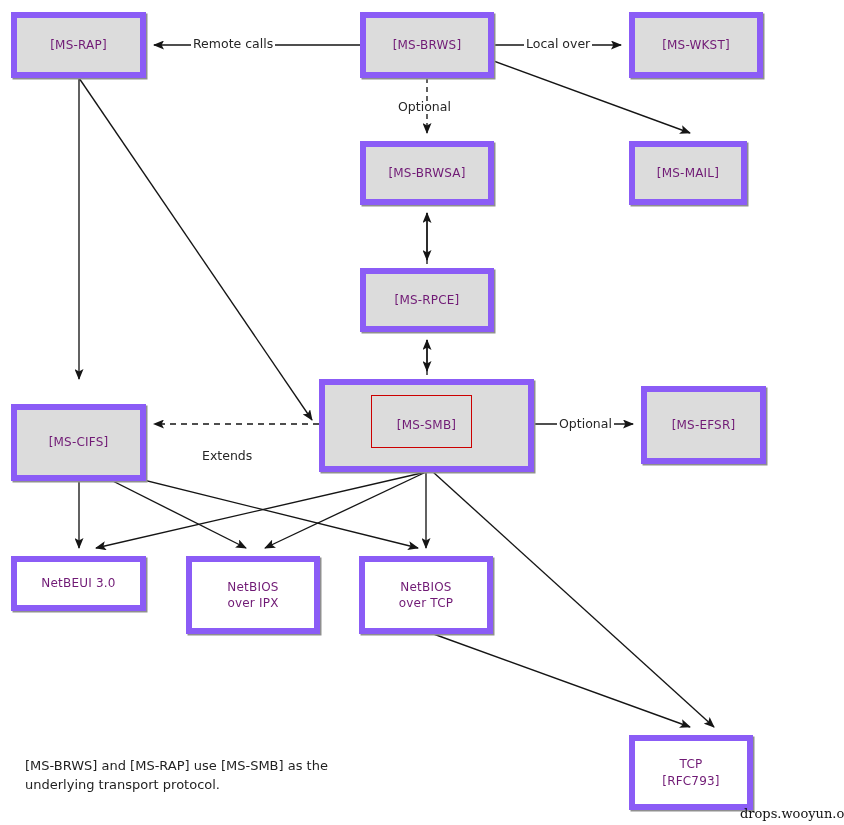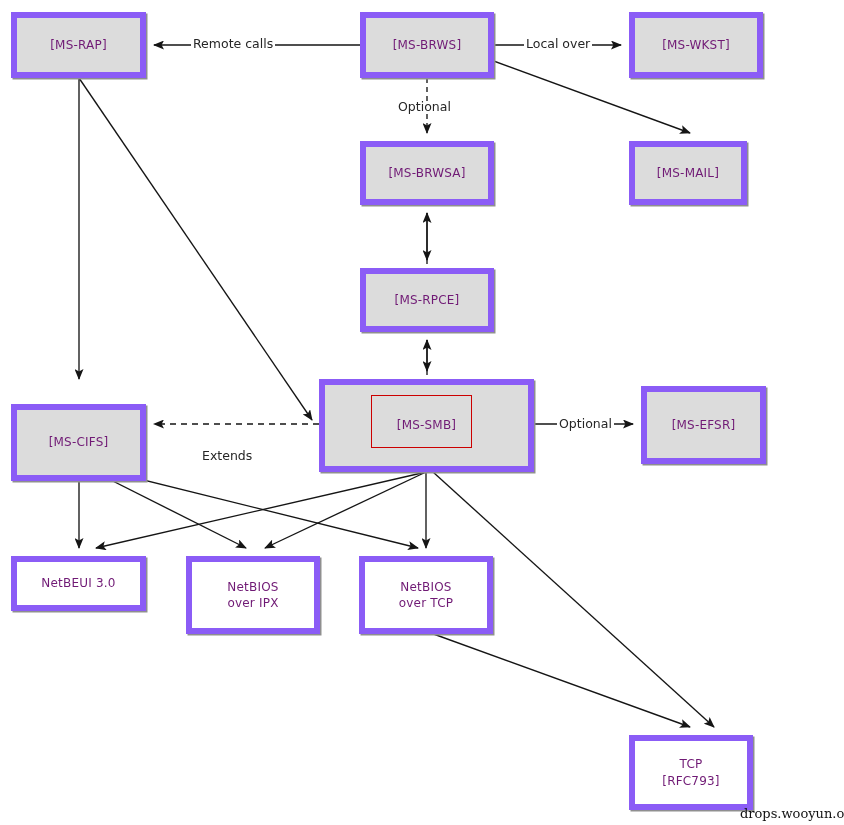--- a/index.html
+++ b/index.html
@@ -153,16 +153,18 @@
     </div>
 
   <div id="label-layer">
       <div class="edge-label" style="left: 191px; top: 38px;">Remote calls</div>
       <div class="edge-label" style="left: 524px; top: 38px;">Local over</div>
       <div class="edge-label" style="left: 396px; top: 101px;">Optional</div>
       <div class="edge-label" style="left: 200px; top: 418px; margin-top: 32px;">Extends</div>
       <div class="edge-label" style="left: 557px; top: 418px;">Optional</div>
     </div>
 
+  <div class="caption" style="left:25px;top:757px;width:400px;">[MS-BRWS] and [MS-RAP] use [MS-SMB] as the
+underlying transport protocol.</div>
 
   <div class="watermark" style="left:740px;top:806px;">drops.wooyun.org</div>
 <div class="highlight-box" style="left: 371px; top: 395px; width: 101px; height: 53px; border-color: rgb(204, 0, 0);"></div>
   </div>
 
 </body></html>

